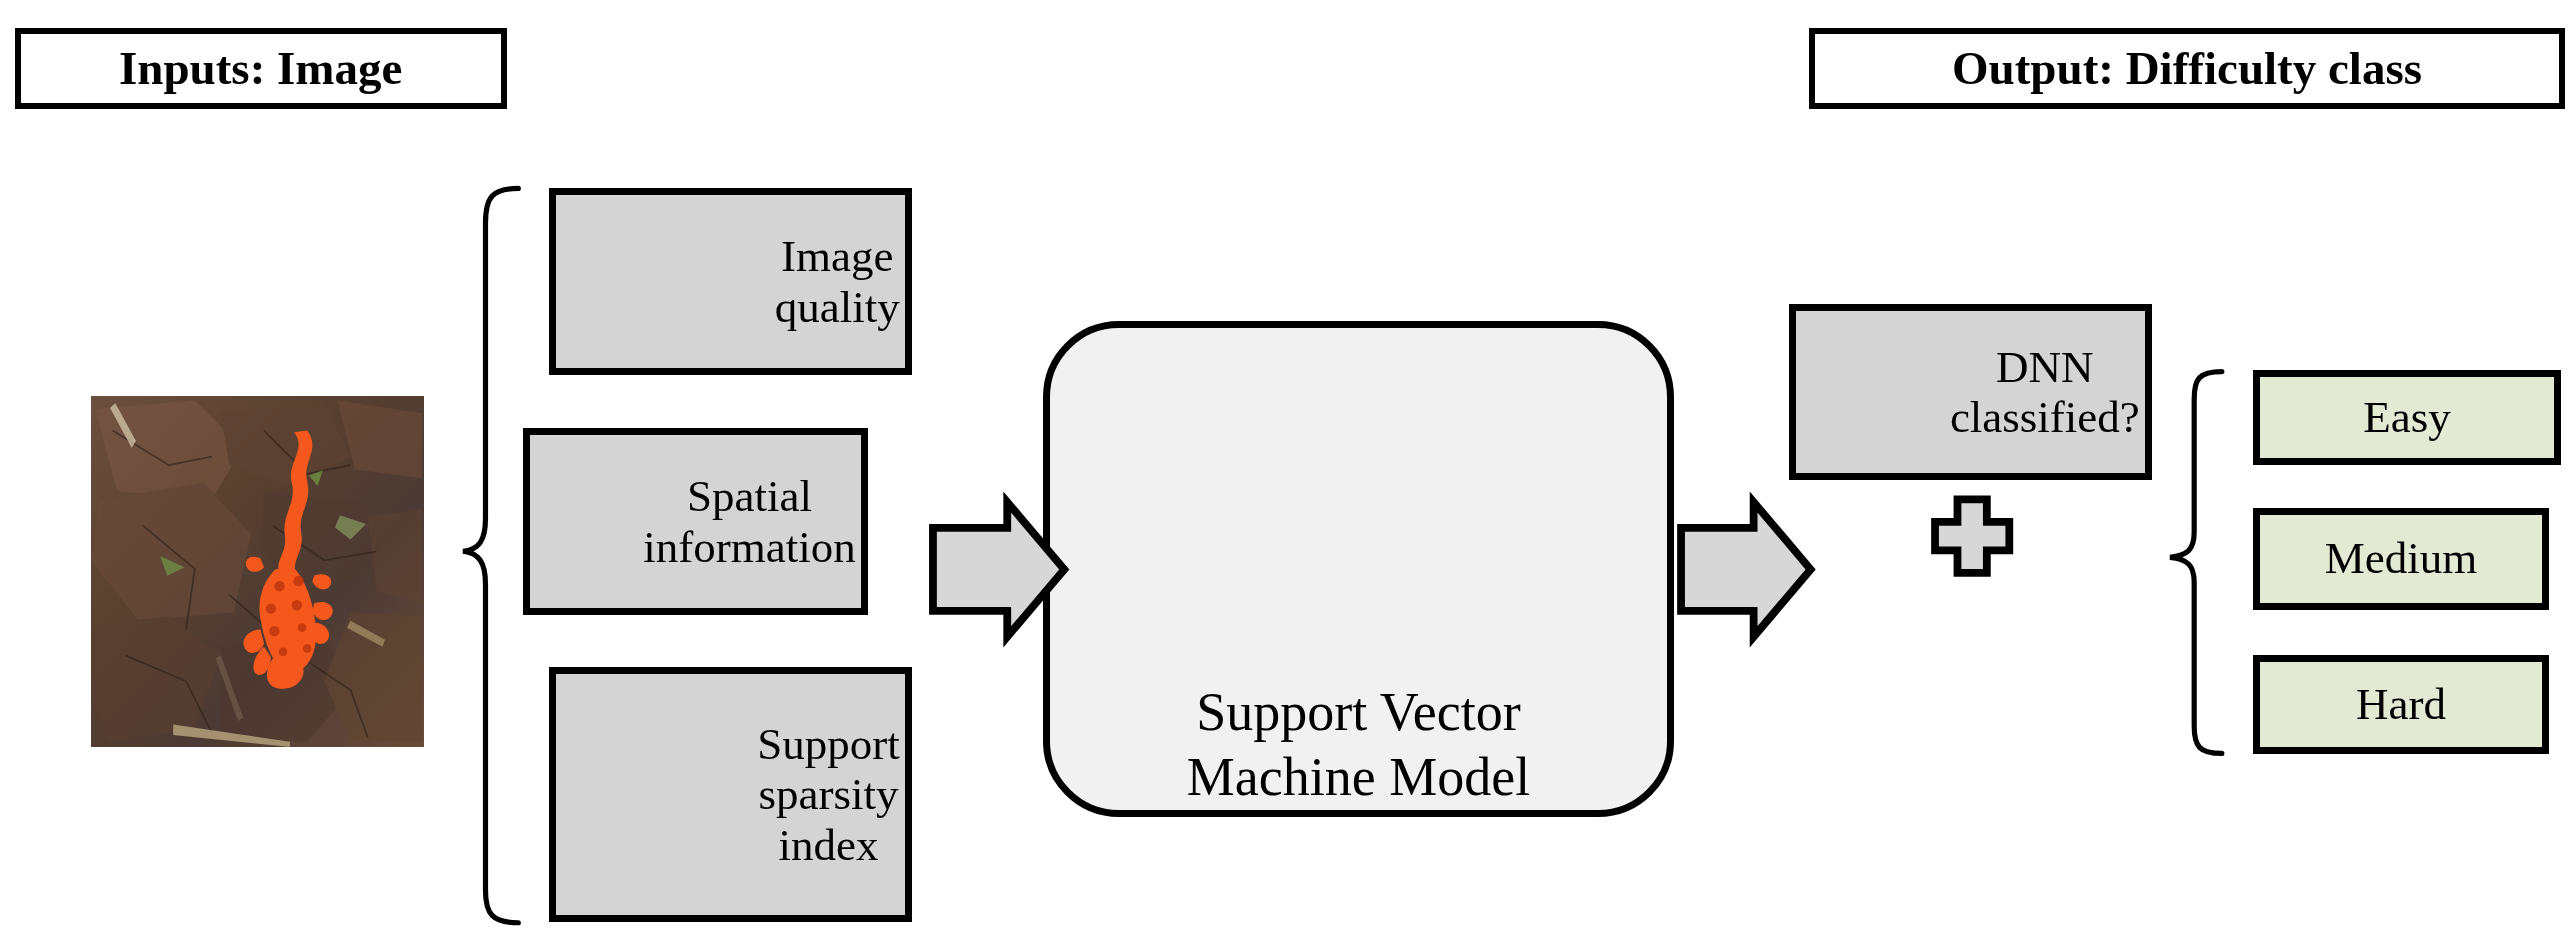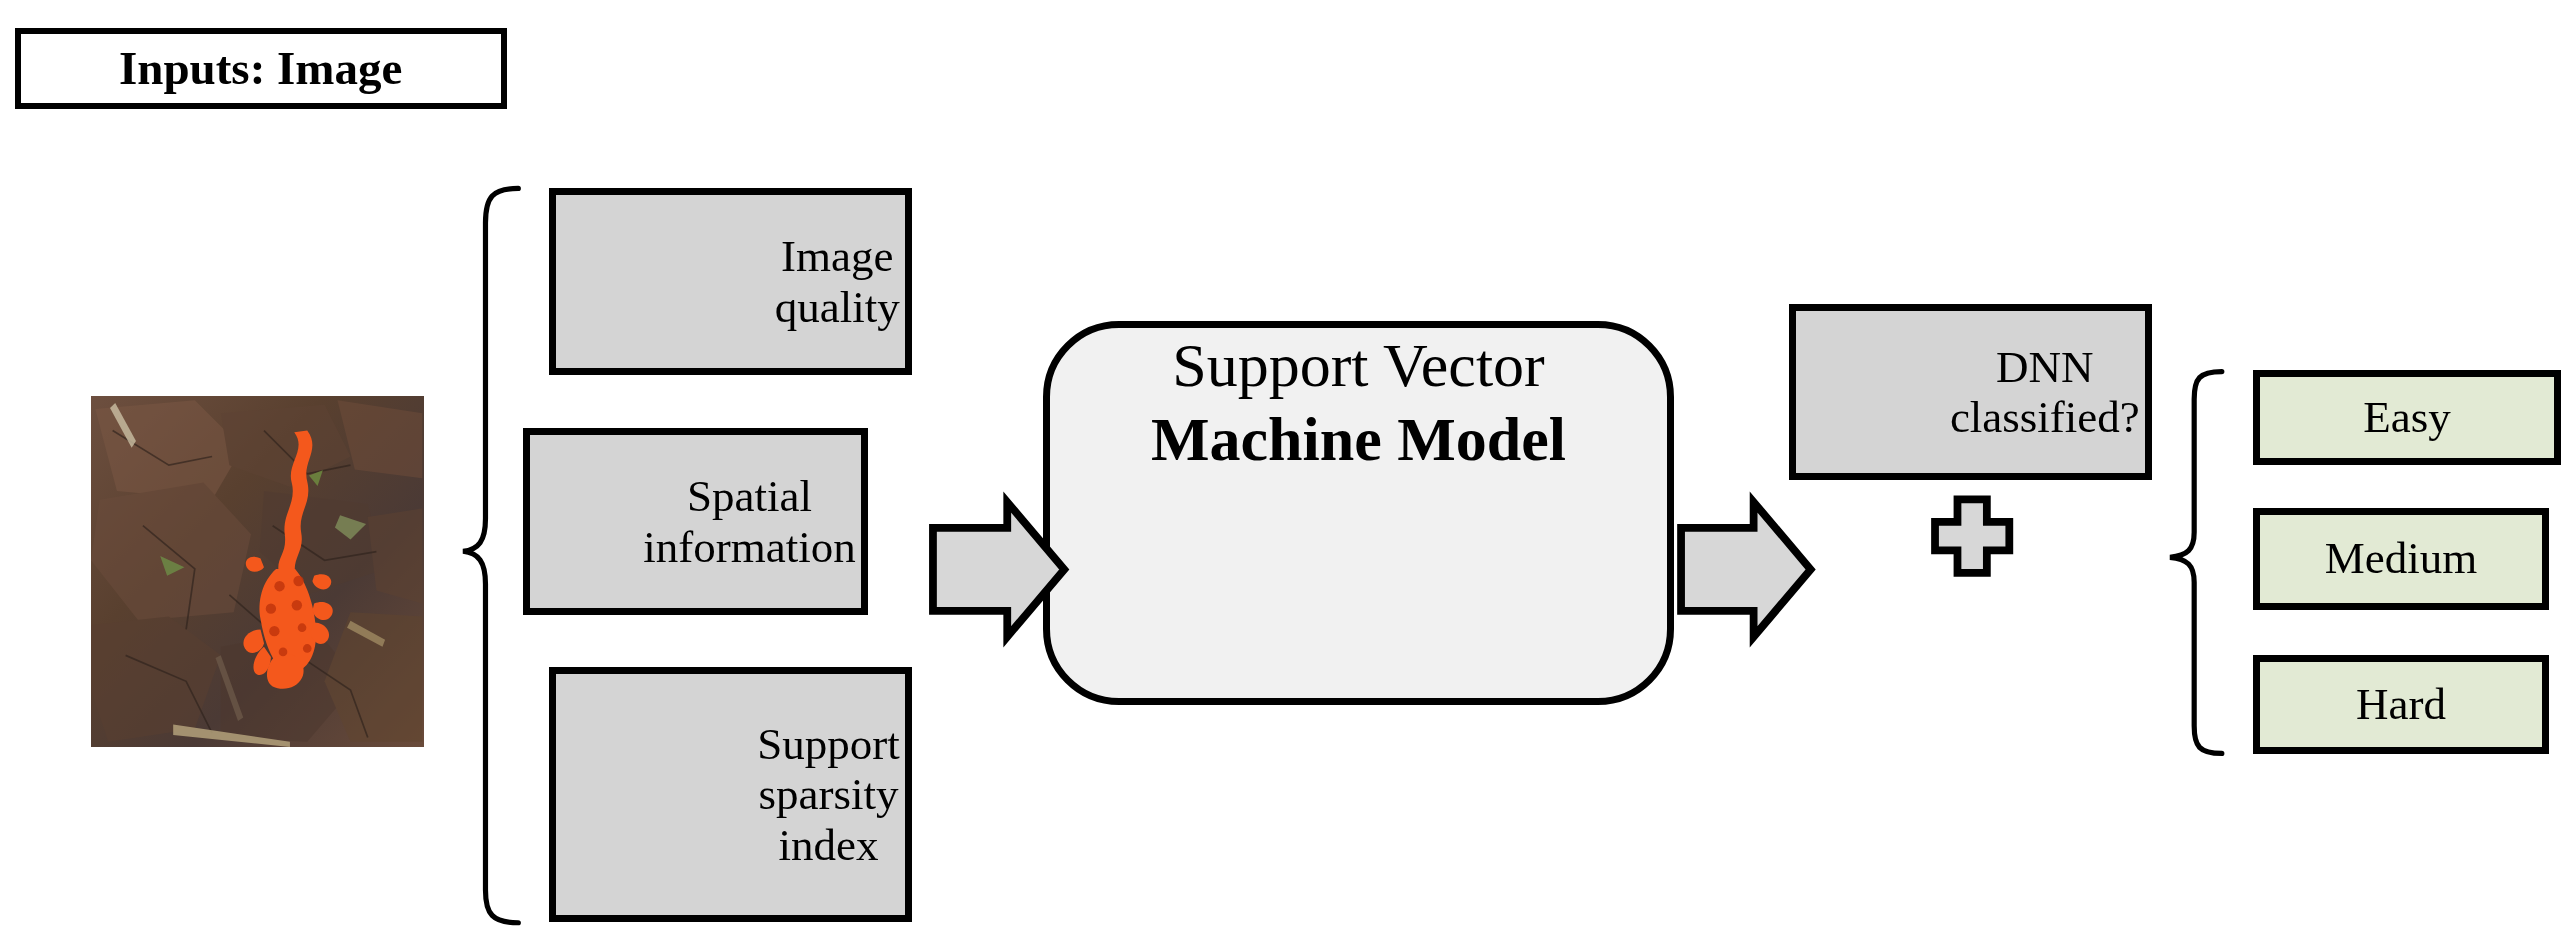--- a/index.html
+++ b/index.html
@@ -35,42 +35,45 @@
 
   
   .greenbox{position:absolute;border:7px solid #000;background:#e2ead4;
             display:flex;align-items:center;justify-content:center;
             font-size:45px;line-height:1.1;box-sizing:border-box;}
   #cls-easy{left:2253px;top:370px;width:308px;height:95px;}
   #cls-medium{left:2253px;top:508px;width:296px;height:102px;}
   #cls-hard{left:2253px;top:655px;width:296px;height:99px;}
 
   
-  #svm{position:absolute;left:1043px;top:321px;width:631px;height:384px;
+  #svm{position:absolute;left:1043px;top:321px;width:631px;height:496px;
        border:7.8px solid #000;border-radius:76px;background:#f1f1f1;
-       display:flex;align-items:flex-start;justify-content:center;text-align:center;
-       font-size:62px;line-height:1.2;box-sizing:border-box;}
+       display:flex;align-items:flex-end;justify-content:center;text-align:center;
+       font-size:54px;line-height:1.2;box-sizing:border-box;}
 
   
   #vec{position:absolute;left:0;top:0;width:2576px;height:941px;
        pointer-events:none;}
   #vec *{pointer-events:auto;}
   .arrowshape{fill:#d7d7d7;stroke:#000;stroke-width:9;stroke-linejoin:miter;}
   .plusshape{fill:#d7d7d7;stroke:#000;stroke-width:9;stroke-linejoin:miter;}
   .brace{fill:none;stroke:#000;stroke-width:6;stroke-linecap:round;}
 </style>
 </head>
 <body>
 
 <div class="stage">
 
   <div class="hdr" id="hdr-inputs">
     <span>Inputs: Image</span>
   </div>
 
+  <div class="hdr" id="hdr-output">
+    <span>Output: Difficulty class</span>
+  </div>
 
   <div id="photo">
     <svg viewBox="0 0 385 406" preserveAspectRatio="none" aria-hidden="true">
       <defs>
         <linearGradient id="soil" x1="0" y1="0" x2="1" y2="1">
           <stop offset="0%" stop-color="#6d4f3f"></stop>
           <stop offset="35%" stop-color="#59402f"></stop>
           <stop offset="65%" stop-color="#4b3a35"></stop>
           <stop offset="100%" stop-color="#6a4b3a"></stop>
         </linearGradient>
@@ -153,21 +156,21 @@
 
   <div class="gbox" id="box-spatial">
     <span><b style="font-weight:normal">Spatial</b><br><b style="font-weight:normal">information</b></span>
   </div>
 
   <div class="gbox" id="box-gradient">
     <span><b style="font-weight:normal">Support</b><br><b style="font-weight:normal">sparsity</b><br><b style="font-weight:normal">index</b></span>
   </div>
 
   <div id="svm">
-    <span><b style="font-weight:normal">Support Vector</b><br><b style="font-weight:bold">Machine Model</b></span>
+    <span><b style="font-weight:normal">Support Vector</b><br><b style="font-weight:normal">Machine Model</b></span>
   </div>
 
   <div class="gbox" id="box-dnn">
     <span><b style="font-weight:normal">DNN</b><br><b style="font-weight:normal">classified?</b></span>
   </div>
 
 
   <div class="greenbox" id="cls-easy">
     <span>Easy</span>
   </div>

